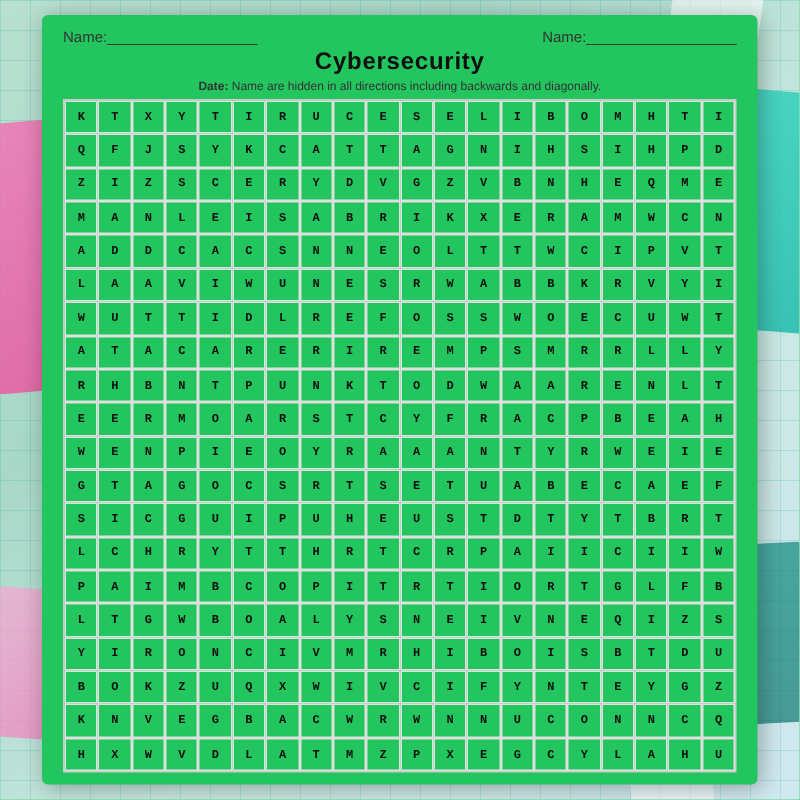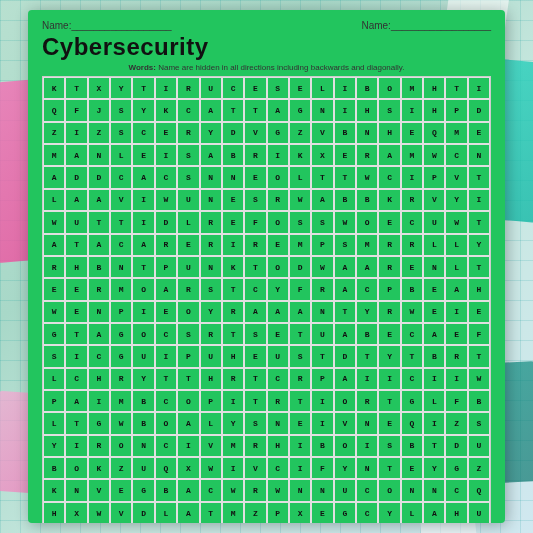--- a/index.html
+++ b/index.html
@@ -114,21 +114,22 @@
       justify-content: space-between;
       font-size: 10px;
       margin-bottom: 2px;
       color: #333;
     }
     .header-row span {
       font-size: 10px;
     }
 
     .title {
-      font-size: 24px;
+      text-align: center;
+      font-size: 16px;
       font-weight: bold;
       color: #111;
       margin-bottom: 2px;
       letter-spacing: 0.5px;
     }
 
     .note {
       text-align: center;
       font-size: 8px;
       color: #333;
@@ -173,21 +174,21 @@
   <div class="strip-white-bottom"></div>
 </div>
 
 <div class="worksheet">
   <div class="header-row">
     <span>Name:__________________</span>
     <span>Name:__________________</span>
   </div>
   <div class="title">Cybersecurity</div>
   <div class="note">
-    <strong>Words:</strong>
+    <strong>Date:</strong>
     <span>Name are hidden in all directions including backwards and diagonally.</span>
   </div>
 
   <div class="word-grid" id="word-grid" style="grid-template-columns: repeat(20, 1fr);">
       <div class="cell">K</div>
       <div class="cell">T</div>
       <div class="cell">X</div>
       <div class="cell">Y</div>
       <div class="cell">T</div>
       <div class="cell">I</div>

